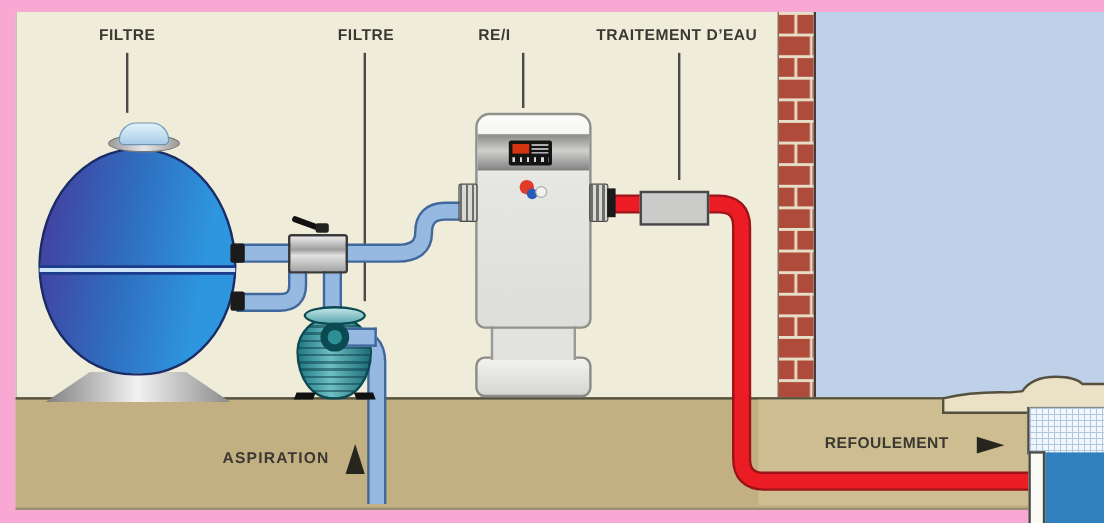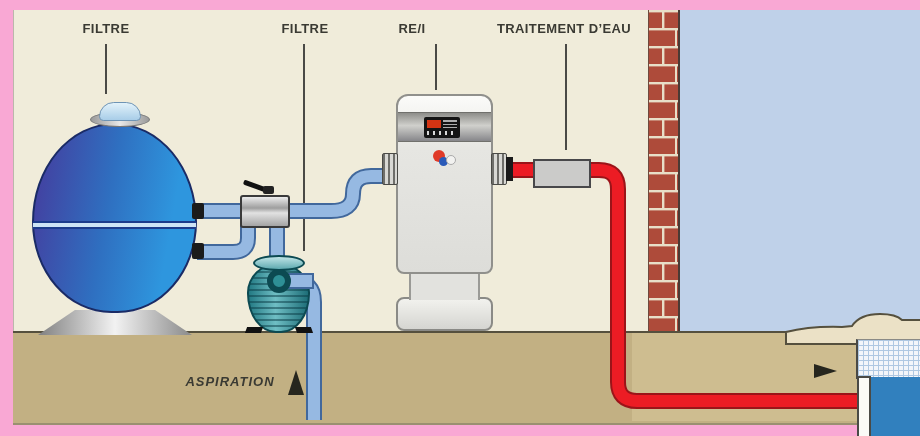--- a/index.html
+++ b/index.html
@@ -159,18 +159,19 @@
   <div class="a conn" style="left:382px;"></div>
   <div class="a conn" style="left:491px;"></div>
   <div class="a coupler"></div>
 
   <div class="a treat"></div>
 
   <div class="lbl" style="left:56px;top:21px;width:100px;">FILTRE</div>
   <div class="lbl" style="left:255px;top:21px;width:100px;">FILTRE</div>
   <div class="lbl" style="left:372px;top:21px;width:80px;">RE/I</div>
   <div class="lbl" style="left:464px;top:21px;width:200px;">TRAITEMENT D’EAU</div>
-  <div class="lbl" style="left:180px;top:374px;width:100px;letter-spacing:1px;font-style:italic;">ASPIRATION</div>
+  <div class="lbl" style="left:180px;top:374px;width:100px;letter-spacing:1px;">ASPIRATION</div>
+  <div class="lbl" style="left:683px;top:361px;width:112px;">REFOULEMENT</div>
 
   <div class="a tri-up" style="left:288px;top:370px;"></div>
   <div class="a tri-right" style="left:814px;top:364px;"></div>
 
 </div>
 
 </body></html>

